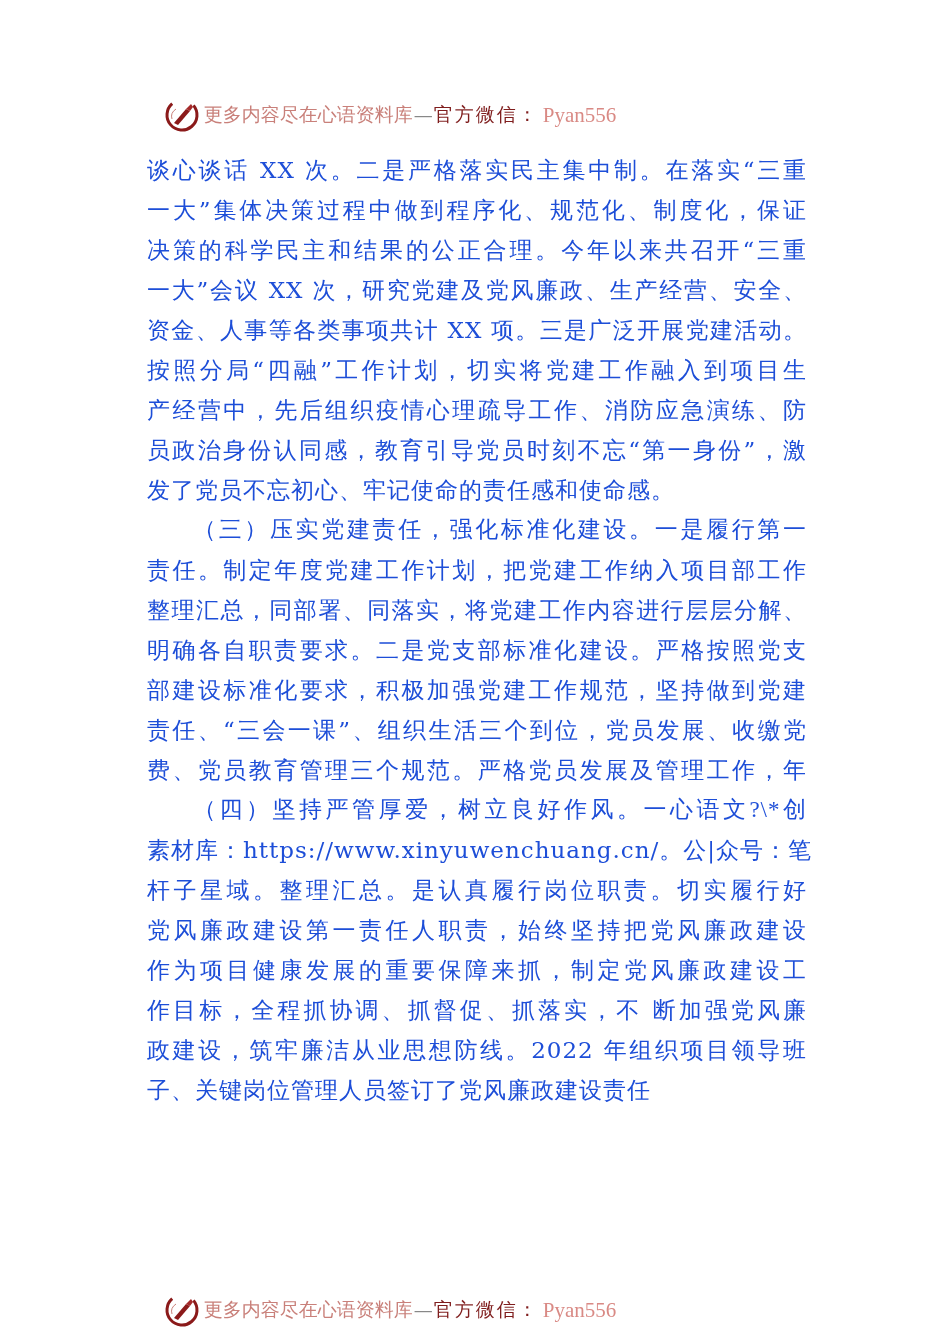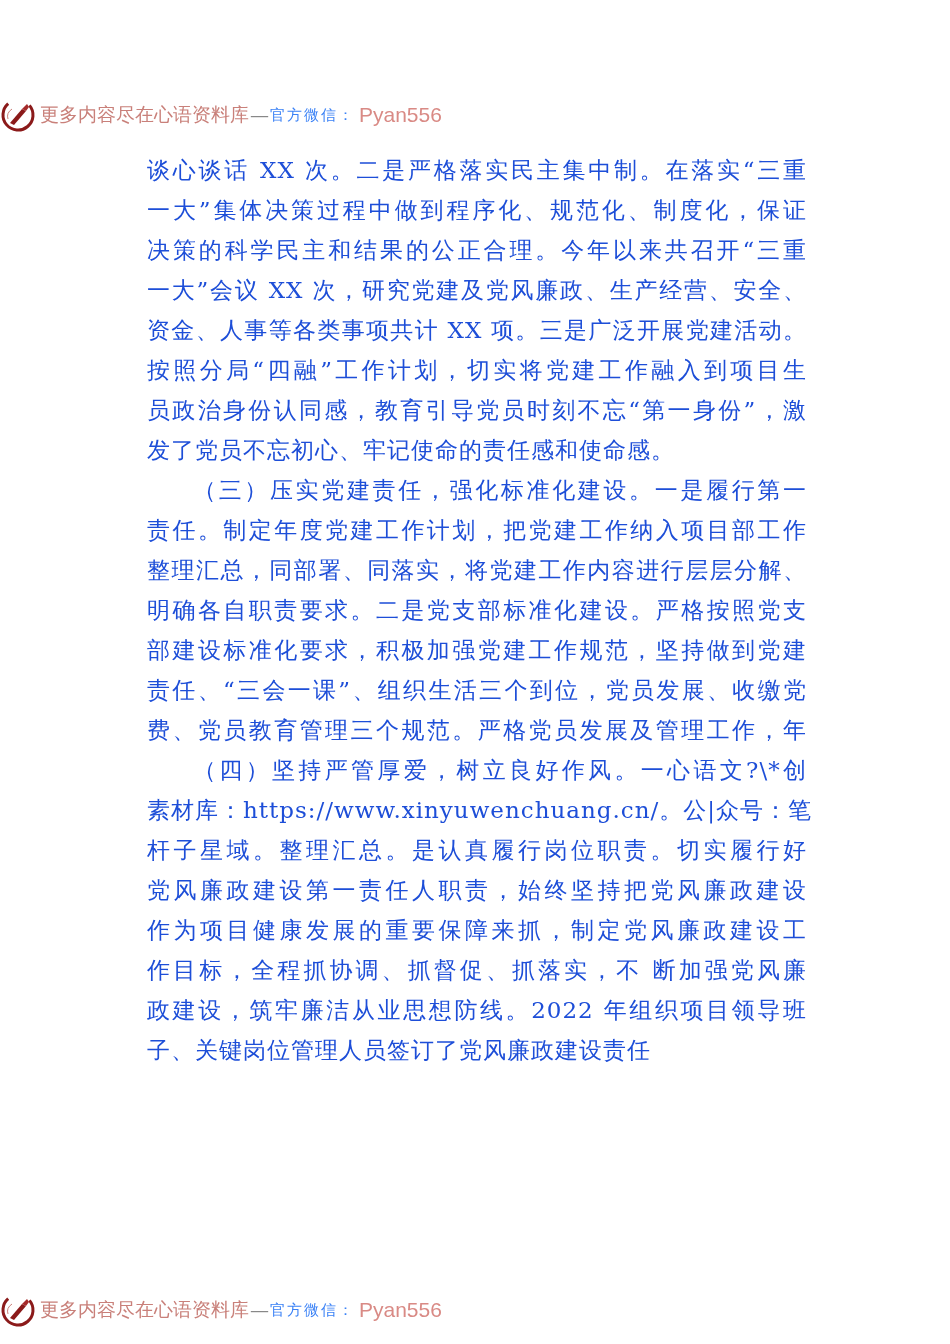--- a/index.html
+++ b/index.html
@@ -15,21 +15,21 @@
       font-family: "DejaVu Serif", "Liberation Serif", serif;
       color: #1a1a1a;
     }
     .banner {
       position: absolute;
       left: 0;
       width: 780px;
       height: 40px;
       display: flex;
       align-items: center;
-      justify-content: flex-start;
+      justify-content: center;
       white-space: nowrap;
     }
     .banner.top { top: 95px; }
     .banner.bottom { top: 1290px; }
     .banner .logo {
       width: 36px;
       height: 36px;
       margin-right: 4px;
       flex: 0 0 auto;
     }
@@ -39,26 +39,26 @@
       color: #c9807a;
       letter-spacing: 0px;
     }
     .banner .dash {
       font-size: 19px;
       color: #888888;
       margin: 0 1px;
     }
     .banner .wx-label {
       font-family: "DejaVu Serif", "Liberation Serif", serif;
-      font-size: 15px;
-      color: #3b82f6;
+      font-size: 19px;
+      color: #7f1d1d;
       letter-spacing: 2px;
     }
     .banner .wx-id {
-      font-family: Liberation Sans, sans-serif;
+      font-family: Liberation Serif, serif;
       font-size: 21px;
       color: #d98a85;
       margin-left: 4px;
     }
     .content {
       position: absolute;
       left: 147px;
       top: 150px;
       width: 660px;
     }
@@ -70,20 +70,21 @@
       text-align: justify;
       text-align-last: justify;
       letter-spacing: 1px;
       color: #1d4ed8;
     }
     .line.last {
       text-align-last: left;
     }
     .line.indent {
       padding-left: 46px;
+      font-family: Liberation Serif, serif;
     }
   </style>
 </head>
 <body>
 
 <div class="banner top">
   <svg class="logo" viewBox="0 0 36 36">
     <circle cx="18" cy="18" r="15" fill="none" stroke="#8b1a1a" stroke-width="3" stroke-dasharray="70 25" transform="rotate(-40 18 18)"></circle>
     <path d="M10 26 L22 12 L26 14 L14 28 Z" fill="#8b1a1a"></path>
     <path d="M22 12 L27 7 L29 10 L26 14 Z" fill="#a52a2a"></path>
@@ -95,20 +96,21 @@
   <span class="wx-id">Pyan556</span>
 </div>
 
 <div class="content" id="doc-body">
     <div class="line">谈心谈话 XX 次。二是严格落实民主集中制。在落实“三重</div>
     <div class="line">一大”集体决策过程中做到程序化、规范化、制度化，保证</div>
     <div class="line">决策的科学民主和结果的公正合理。今年以来共召开“三重</div>
     <div class="line">一大”会议 XX 次，研究党建及党风廉政、生产经营、安全、</div>
     <div class="line">资金、人事等各类事项共计 XX 项。三是广泛开展党建活动。</div>
     <div class="line">按照分局“四融”工作计划，切实将党建工作融入到项目生</div>
+    <div class="line">产经营中，先后组织疫情心理疏导工作、消防应急演练、防</div>
     <div class="line">员政治身份认同感，教育引导党员时刻不忘“第一身份”，激</div>
     <div class="line last">发了党员不忘初心、牢记使命的责任感和使命感。</div>
     <div class="line indent">（三）压实党建责任，强化标准化建设。一是履行第一</div>
     <div class="line">责任。制定年度党建工作计划，把党建工作纳入项目部工作</div>
     <div class="line">整理汇总，同部署、同落实，将党建工作内容进行层层分解、</div>
     <div class="line">明确各自职责要求。二是党支部标准化建设。严格按照党支</div>
     <div class="line">部建设标准化要求，积极加强党建工作规范，坚持做到党建</div>
     <div class="line">责任、“三会一课”、组织生活三个到位，党员发展、收缴党</div>
     <div class="line">费、党员教育管理三个规范。严格党员发展及管理工作，年</div>
     <div class="line indent">（四）坚持严管厚爱，树立良好作风。一心语文?\*创</div>

